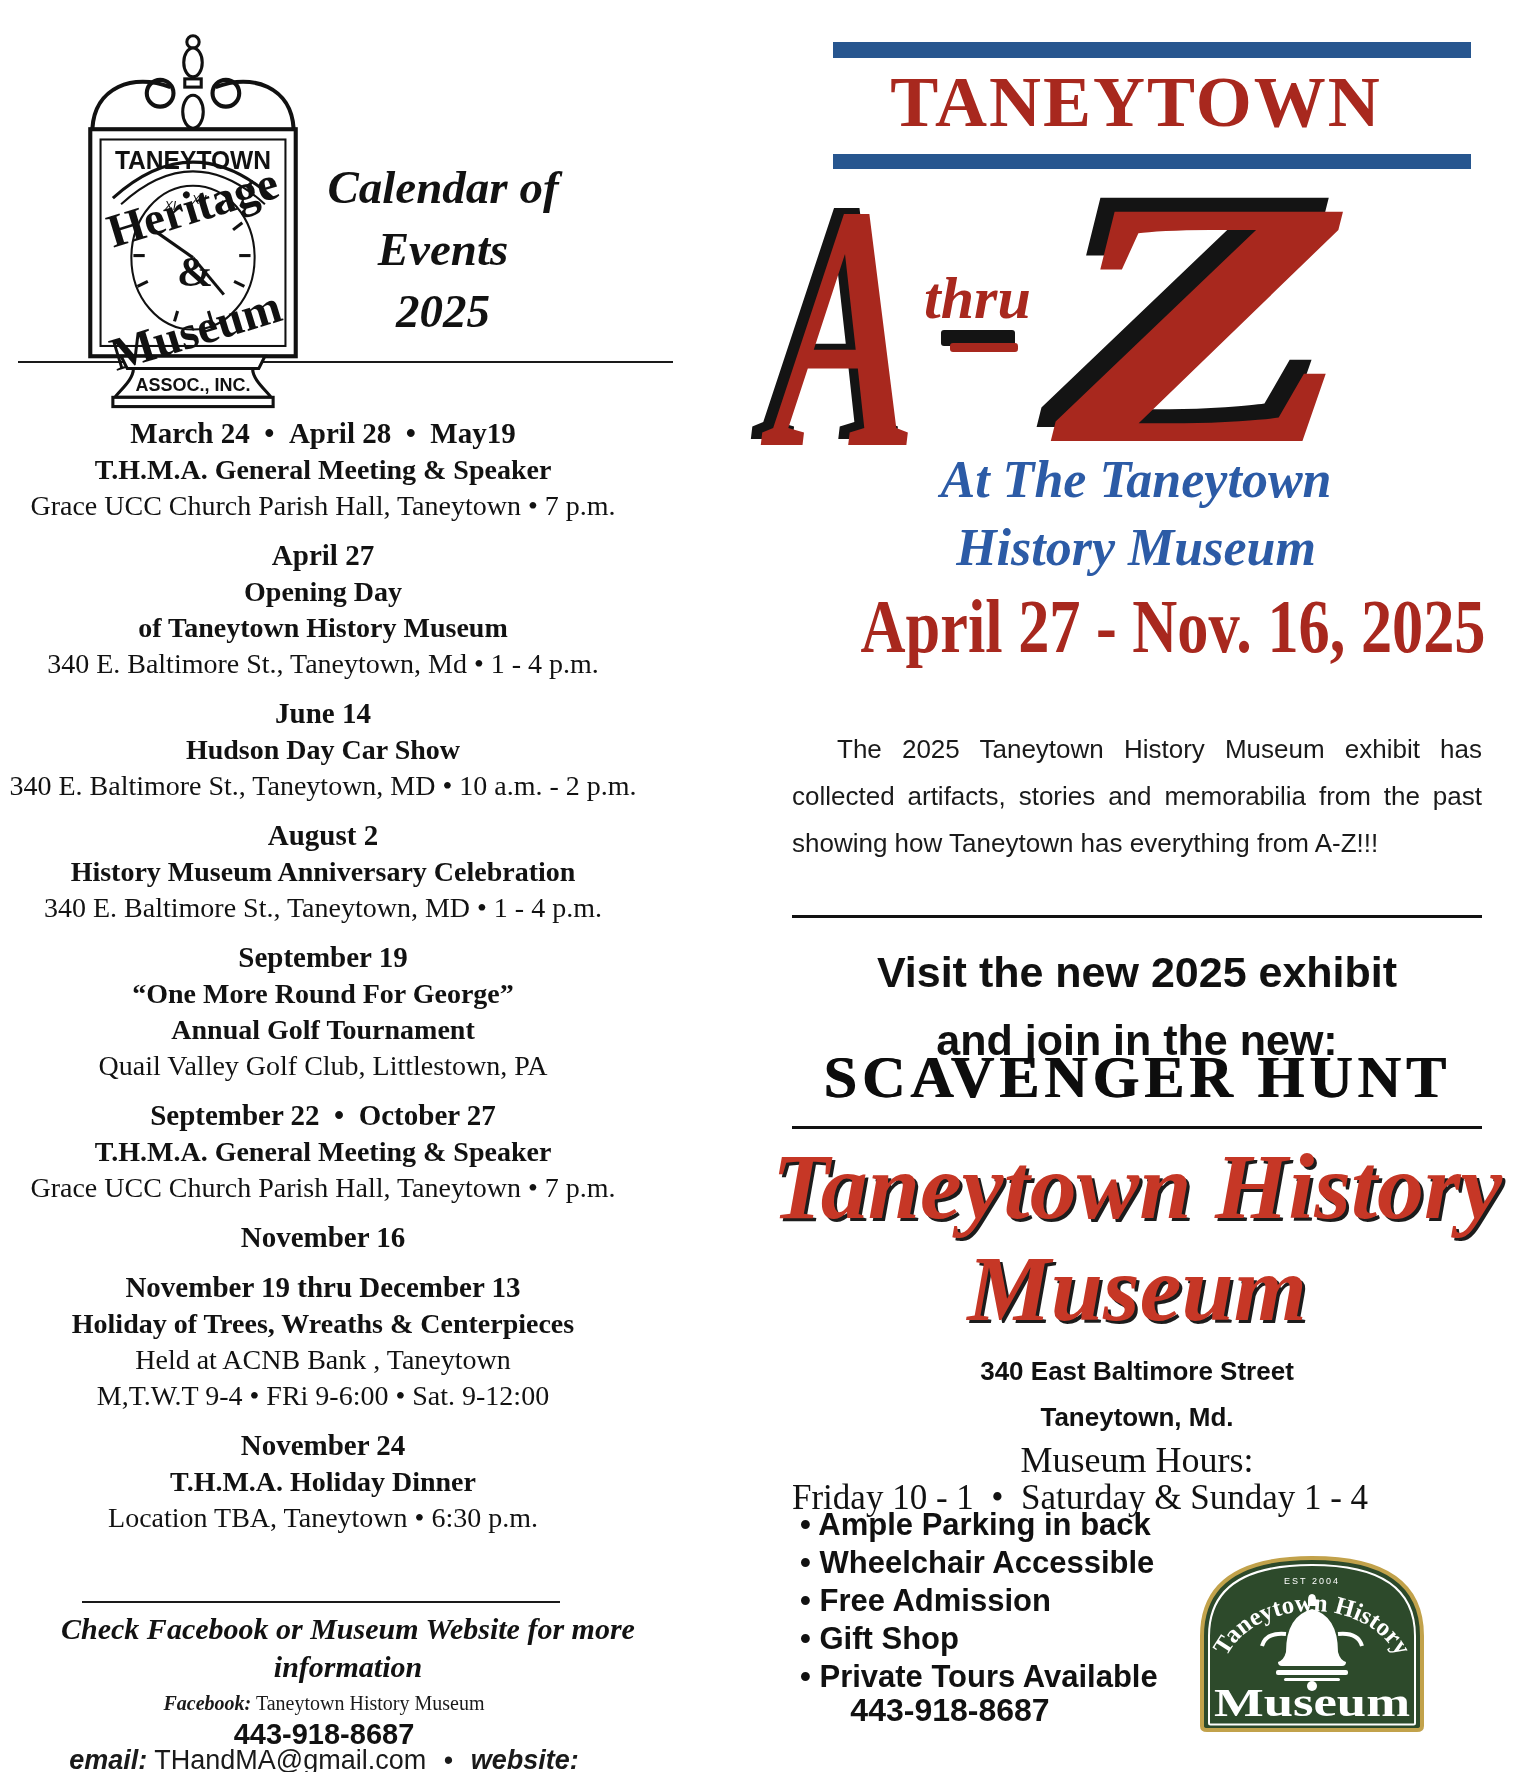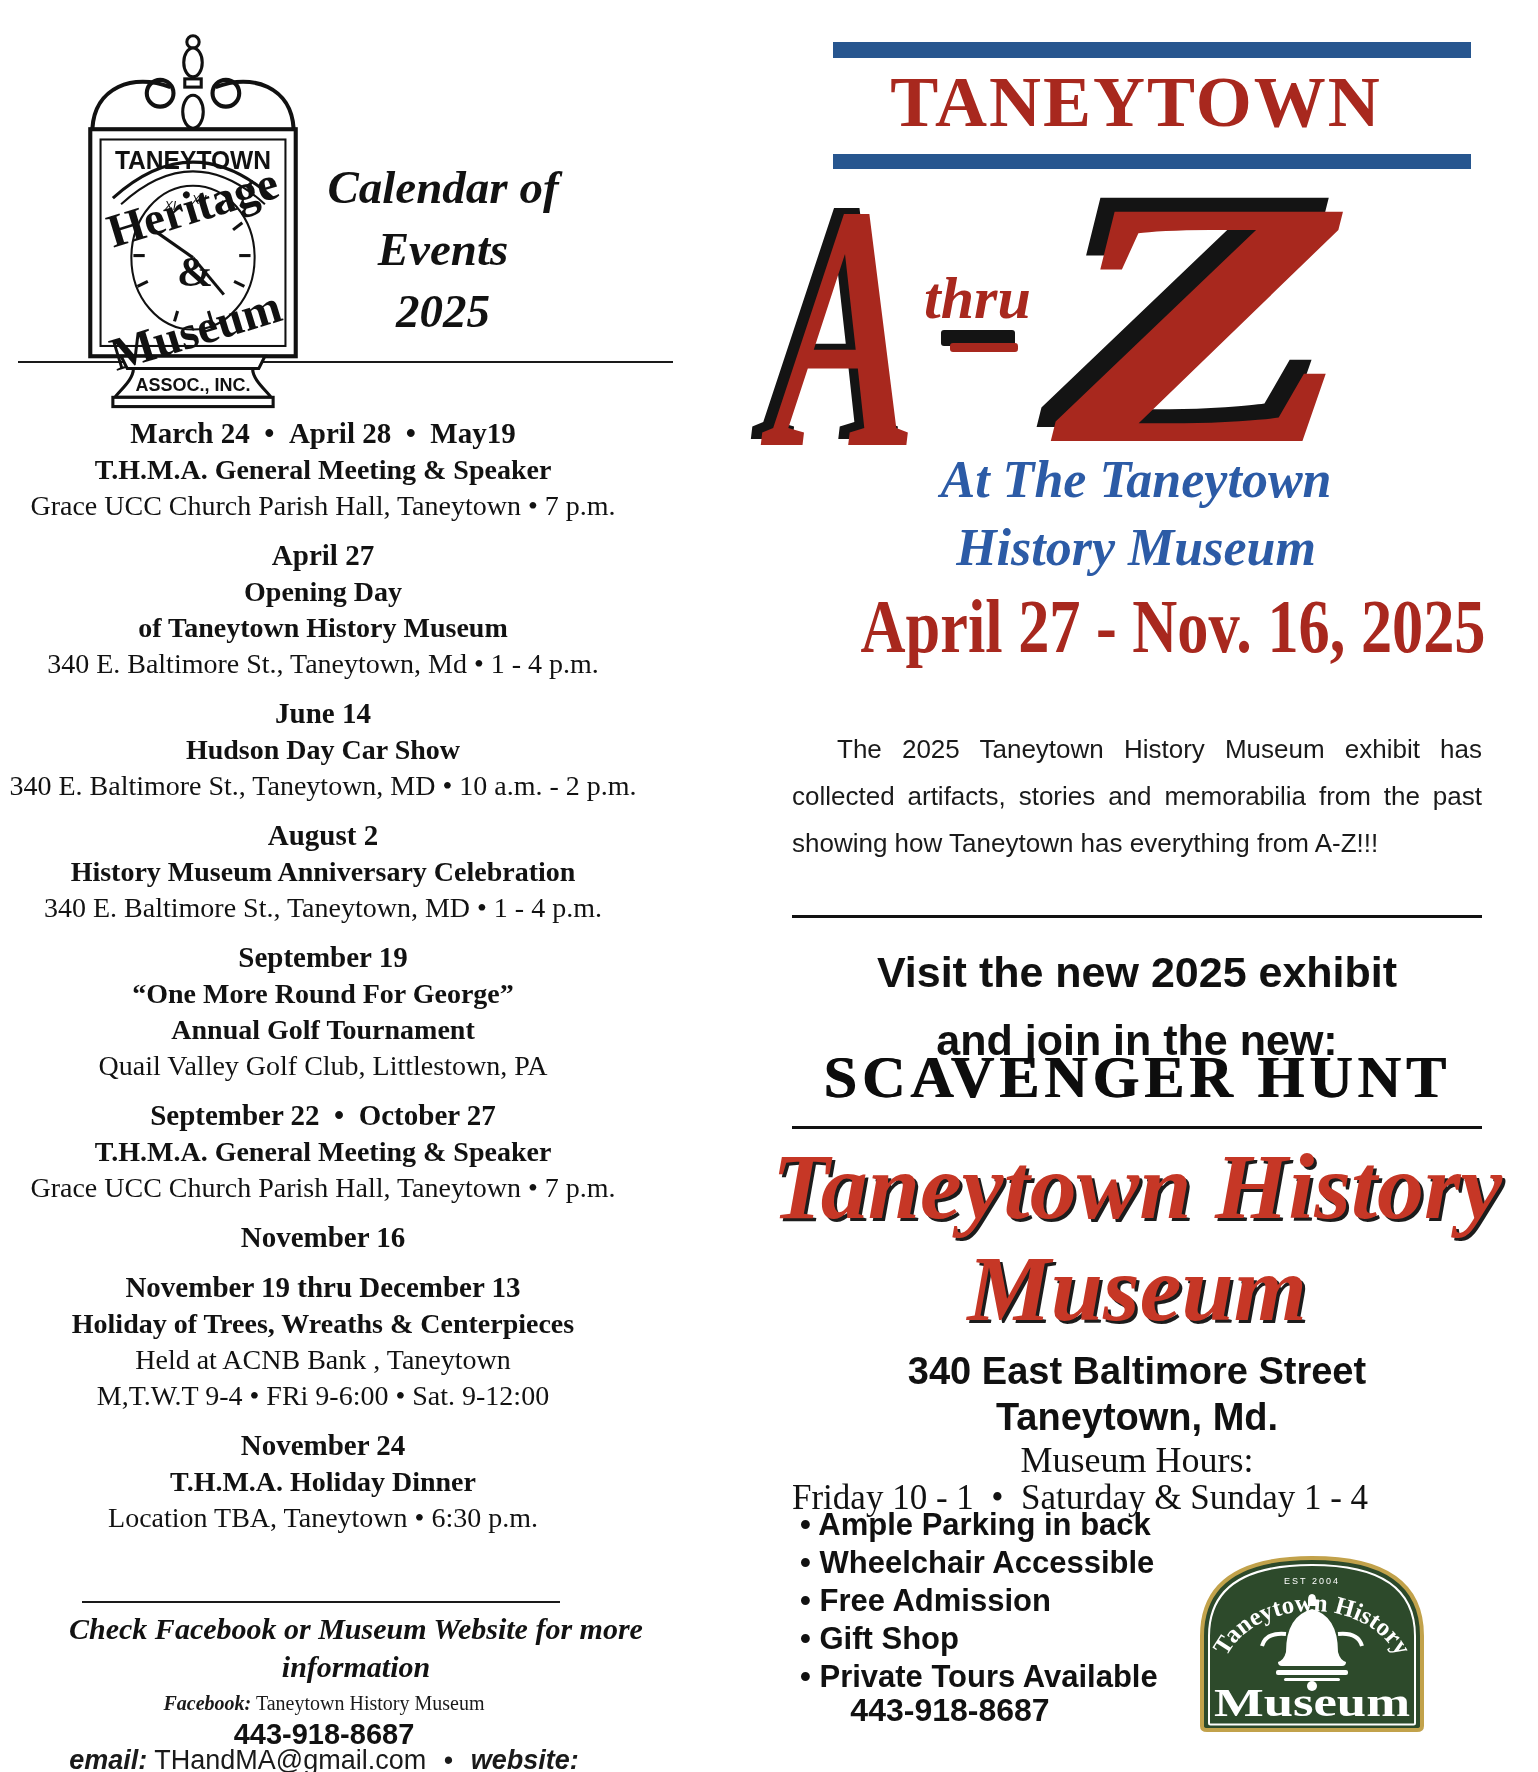--- a/index.html
+++ b/index.html
@@ -27,21 +27,21 @@
   .logo-rule{position:absolute;left:18px;top:361px;width:655px;height:2px;background:#1a1a1a;}
   .events{
     position:absolute;left:6px;top:414px;width:634px;text-align:center;
   }
   .event{margin-bottom:12px;}
   .event-date{font-weight:700;font-size:29px;line-height:38px;}
   .event-title{font-weight:700;font-size:28px;line-height:36px;}
   .event-detail{font-size:28px;line-height:36px;}
   .footer-rule{position:absolute;left:82px;top:1601px;width:478px;height:2px;background:#1a1a1a;}
   .footer-note{
-    position:absolute;left:8px;top:1610px;width:648px;text-align:center;
+    position:absolute;left:0px;top:1610px;width:648px;text-align:center;
     font-style:italic;font-weight:700;font-size:30px;line-height:38px;padding-left:48px;
   }
   .contact-line{
     position:absolute;left:0px;top:1743px;width:648px;text-align:center;
     font-family:"Liberation Sans","DejaVu Sans",sans-serif;font-size:27px;line-height:34px;color:#1a1a1a;
   }
   .contact-line .lbl{font-weight:700;font-style:italic;}
   .contact-line .dot{padding:0 10px;}
   .facebook-line{
     position:absolute;left:0px;top:1686px;width:648px;text-align:center;
@@ -103,21 +103,21 @@
   }
   .script-name{
     position:absolute;left:772px;top:1134px;width:730px;text-align:center;
     font-style:italic;font-weight:700;font-size:94px;line-height:104px;
     color:var(--script-red);text-shadow:3px 3px 0 #1c1c1c;white-space:nowrap;
   }
   .script-line2{margin-top:-2px;}
   .address{
     position:absolute;left:792px;top:1348px;width:690px;text-align:center;
     font-family:"Liberation Sans","DejaVu Sans",sans-serif;font-weight:700;
-    font-size:38px;line-height:46px;color:#111;
+    font-size:26px;line-height:46px;color:#111;
   }
   .hours-label{
     position:absolute;left:792px;top:1440px;width:690px;text-align:center;
     font-size:36px;line-height:40px;
   }
   .hours-line{
     position:absolute;left:792px;top:1478px;width:690px;text-align:left;
     font-size:35px;line-height:40px;
   }
   .amenities{

